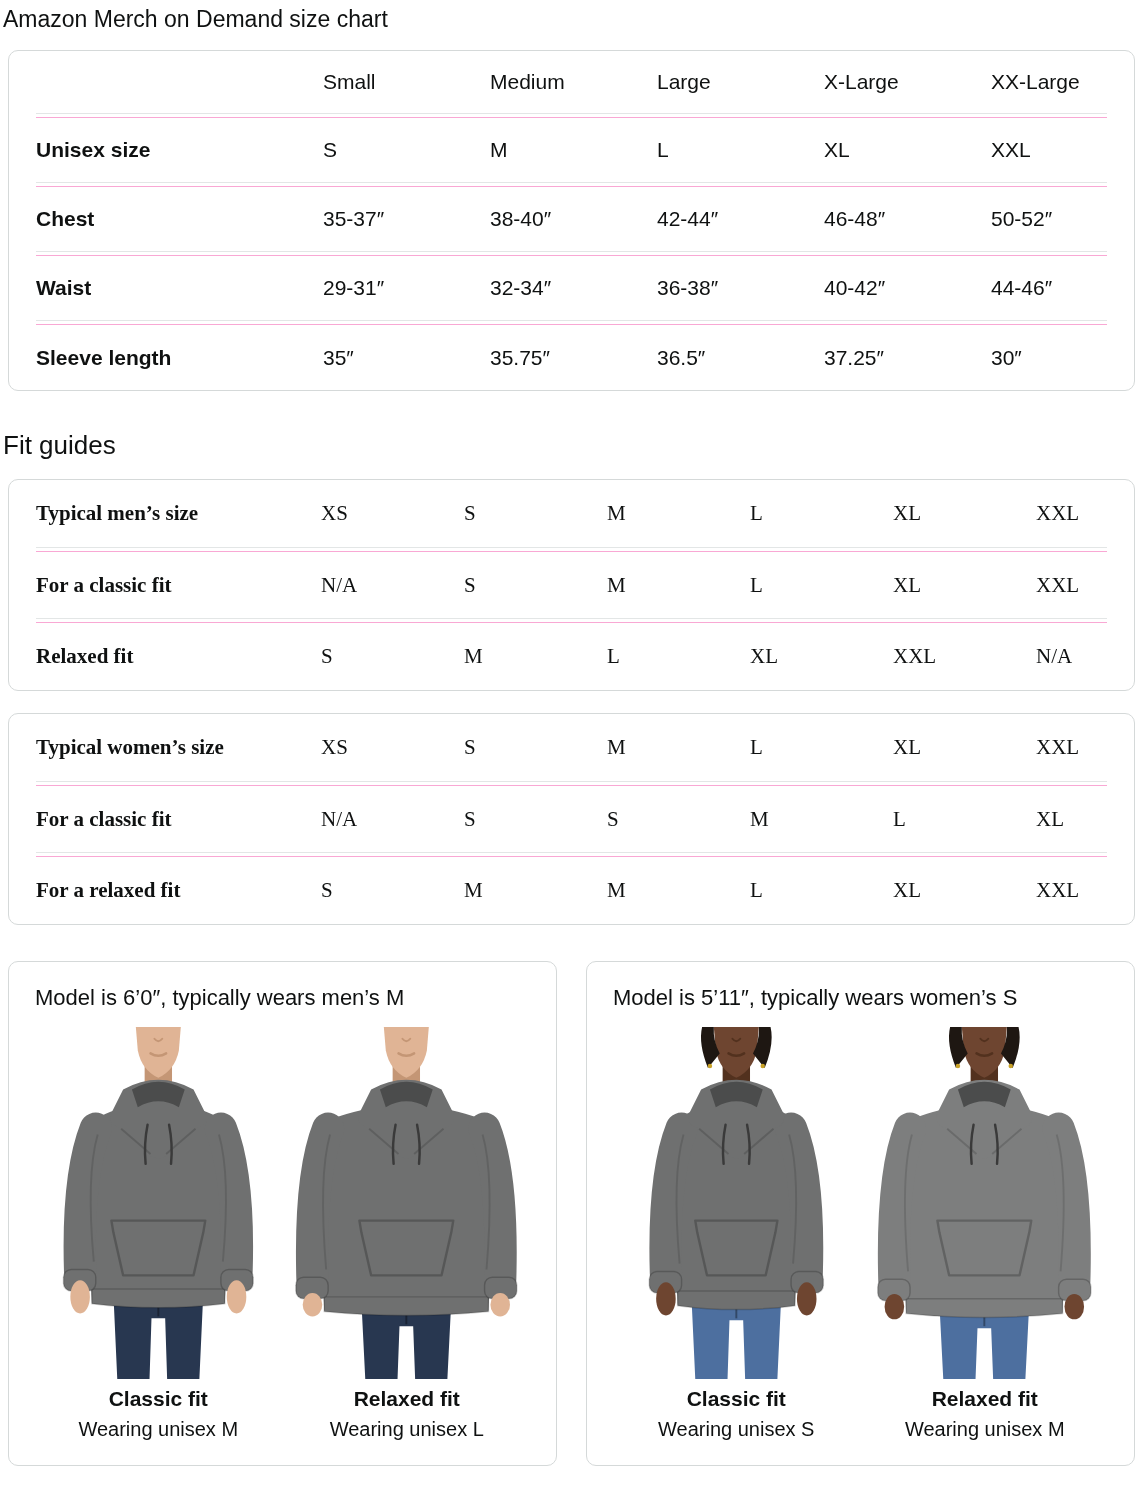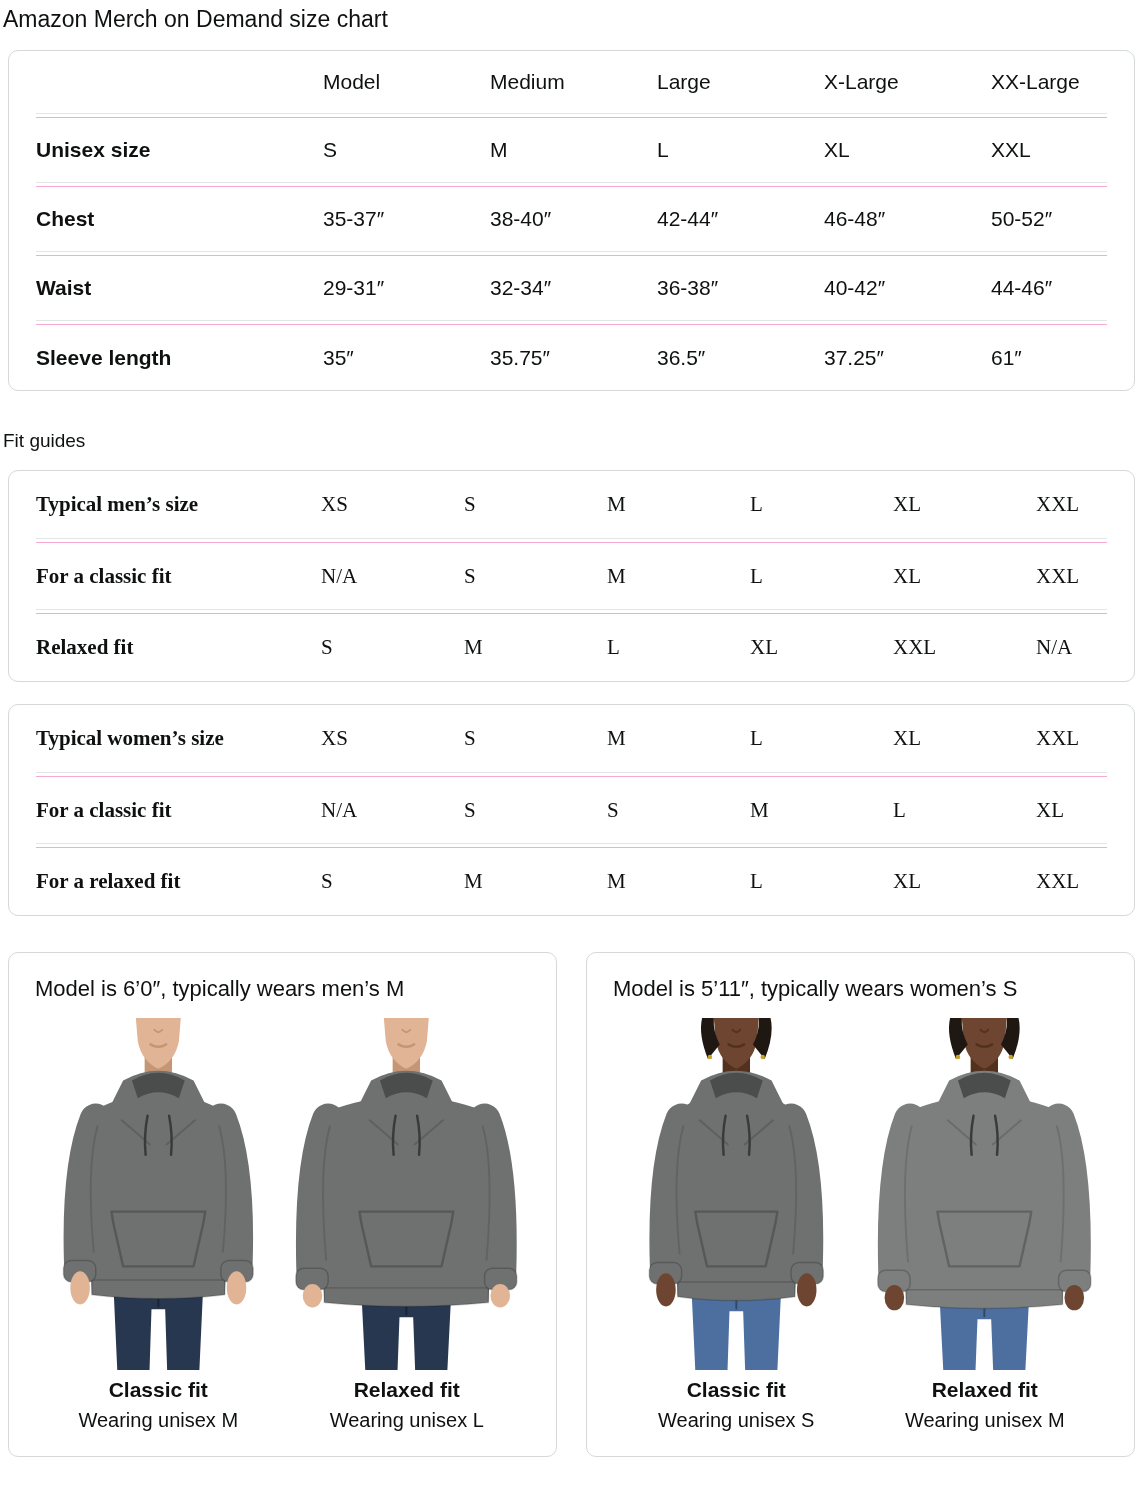--- a/index.html
+++ b/index.html
@@ -26,21 +26,21 @@
   .size-grid { grid-template-columns:287px 167px 167px 167px 167px 1fr; }
   .fit-grid  { grid-template-columns:285px 143px 143px 143px 143px 143px 1fr;font-family:Liberation Serif, serif; }
   .trow.header { min-height:63px; }
   .cell { font-size:21px; font-weight:400; color:#0f1111; white-space:nowrap; }
   .row-label { font-size:21px; font-weight:700; }
   .fit-table { margin-top:18px; }
   .fit-table .trow { min-height:68px; }
   .fit-table-2 { margin-top:22px; }
 
   .note { font-size:19px; margin:15px 0 0 3px; }
-  .section-heading { font-size:19px; font-weight:400; margin:39px 0 15px 3px; }
+  .section-heading { font-size:26px; font-weight:400; margin:39px 0 15px 3px; }
 
   
   .cards { display:flex; gap:29px; margin:36px 8px 0 8px; }
   .model-card {
     flex:1 1 0; border:1px solid #d5d9d9; border-radius:10px;
     padding:23px 25px 24px 25px; background:#fff;
   }
   .card-heading { font-size:22px; font-weight:400; padding-left:1px; }
   .figures { display:flex; margin-top:16px; }
   .figure { flex:1 1 0; min-width:0; text-align:center; }
@@ -52,21 +52,21 @@
 </head>
 <body>
 
 <div class="page">
 
   <div class="page-title">Amazon Merch on Demand size chart</div>
 
   <div class="chart-table">
     <div class="trow size-grid header">
       <div class="cell"></div>
-      <div class="cell">Model</div>
+      <div class="cell">Small</div>
       <div class="cell">Medium</div>
       <div class="cell">Large</div>
       <div class="cell">X-Large</div>
       <div class="cell">XX-Large</div>
     </div>
     <div class="trow size-grid">
       <div class="row-label">Unisex size</div>
       <div class="cell">S</div>
       <div class="cell">M</div>
       <div class="cell">L</div>
@@ -88,21 +88,21 @@
       <div class="cell">36-38″</div>
       <div class="cell">40-42″</div>
       <div class="cell">44-46″</div>
     </div>
     <div class="trow size-grid">
       <div class="row-label">Sleeve length</div>
       <div class="cell">35″</div>
       <div class="cell">35.75″</div>
       <div class="cell">36.5″</div>
       <div class="cell">37.25″</div>
-      <div class="cell">61″</div>
+      <div class="cell">30″</div>
     </div>
   </div>
 
 
   <div class="section-heading">Fit guides</div>
 
   <div class="chart-table fit-table">
     <div class="trow fit-grid">
       <div class="row-label">Typical men’s size</div>
       <div class="cell">XS</div>

